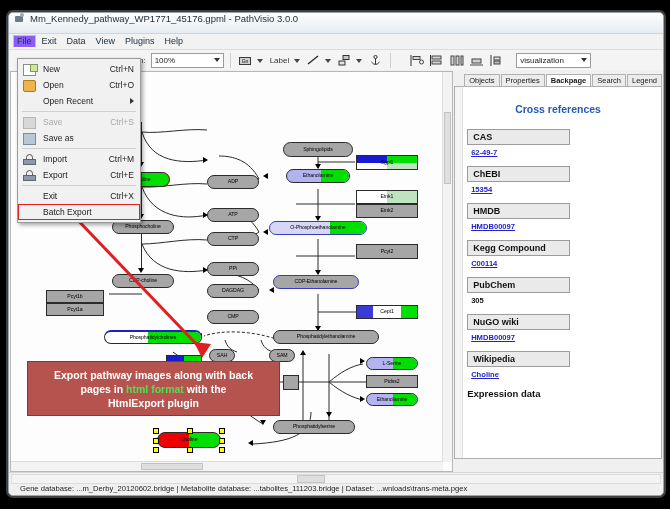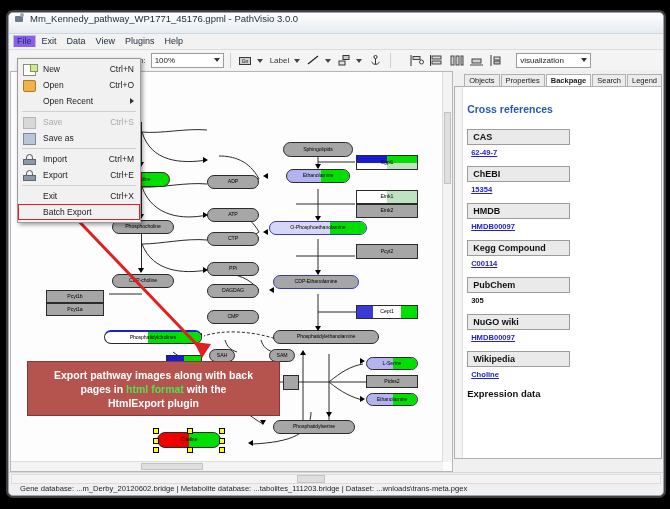--- a/index.html
+++ b/index.html
@@ -81,21 +81,21 @@
   .redarrow{position:absolute;z-index:19;}
 
   
   .side{flex:1;display:flex;flex-direction:column;margin:1px 1px 14px 0;}
   .tabs{display:flex;align-items:flex-end;height:15px;padding-left:10px;gap:1px;}
   .tab{font-size:7.5px;color:#1a1a1a;background:#ececec;border:1px solid #b0b0b0;
        border-bottom:none;padding:2px 4px 1px;line-height:8px;}
   .tab.sel{background:#fff;font-weight:bold;padding-bottom:2px;margin-bottom:-1px;}
   .side-body{flex:1;background:#fff;border:1px solid #b0b0b0;overflow:hidden;position:relative;
              padding:10px 12px 0 12px;}
-  .xref-title{color:#2659b5;font-weight:bold;font-size:10.5px;margin:6px 0 14px 0;}
+  .xref-title{color:#2659b5;font-weight:bold;font-size:10.5px;margin:6px 0 14px 0;text-align:center;}
   .xref-h{border:1px solid #9c9c9c;background:#eaeaea;font-weight:bold;font-size:9px;color:#111;
           padding:2px 5px;width:103px;box-sizing:border-box;margin-bottom:3px;}
   .xref-v{font-size:7.6px;color:#2222cc;text-decoration:underline;font-weight:bold;
           padding-left:4px;margin-bottom:9px;}
   .xref-v.plain{color:#111;text-decoration:none;}
   .expr{font-weight:bold;font-size:9.5px;color:#111;margin-top:4px;}
   .side-scroll{position:absolute;left:0;top:0;bottom:0;width:7px;background:#f4f4f4;border-right:1px solid #e0e0e0;}
 
   
   .statusbar{position:absolute;left:0;right:0;bottom:0;height:22px;background:#f0f0f0;

